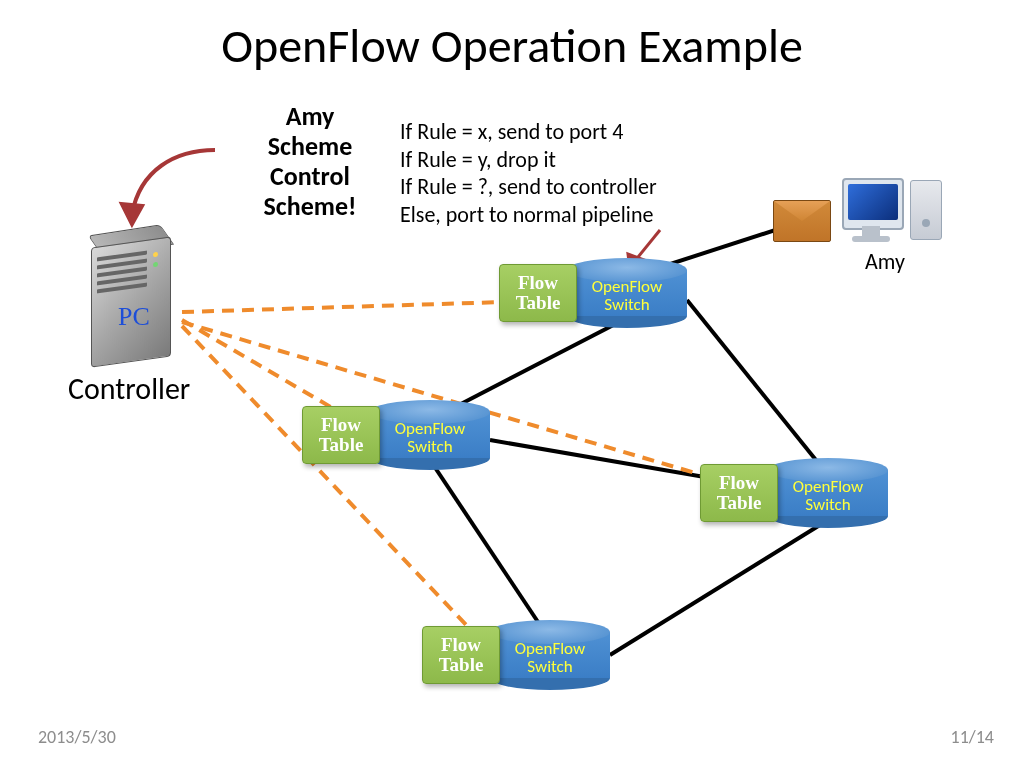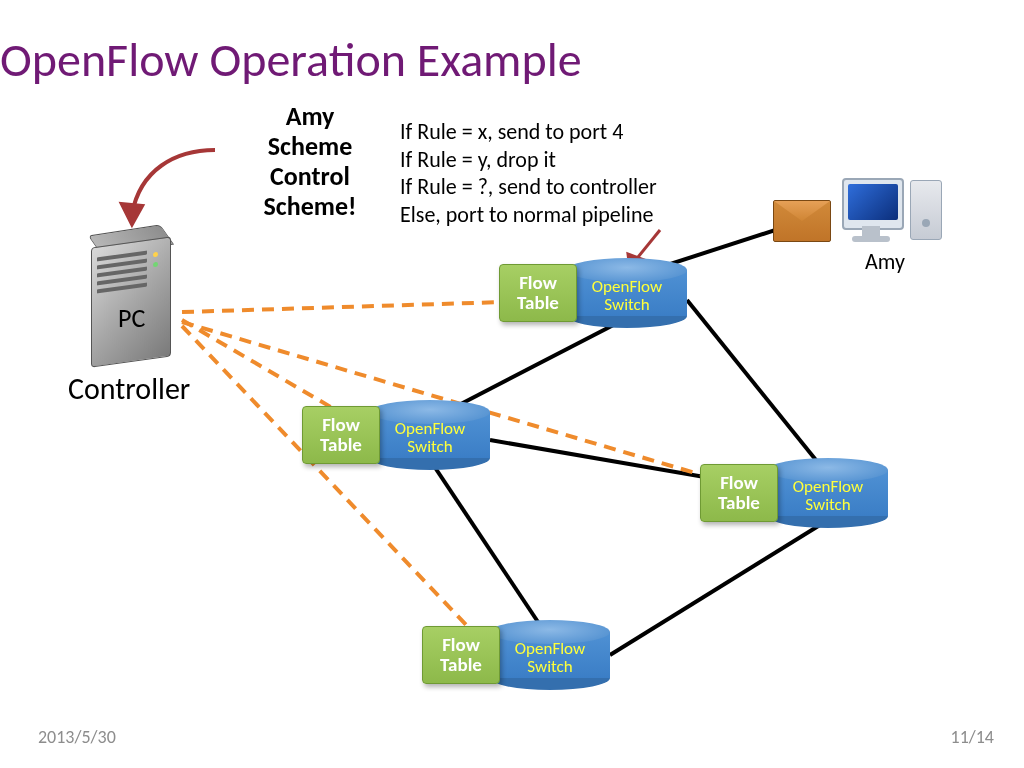--- a/index.html
+++ b/index.html
@@ -2,35 +2,35 @@
 <html><head>
 <meta charset="utf-8">
 <style>
   html, body { margin:0; padding:0; }
   body {
     width:1024px; height:768px;
     font-family:"Calibri","Segoe UI",Arial,sans-serif;
     background:#fff; position:relative; overflow:hidden;
   }
   .title {
-    position:absolute; top:30px; left:0; right:0;
-    text-align:left; font-size:48px; color:#701a75;
+    position:absolute; top:16px; left:0; right:0;
+    text-align:center; font-size:48px; color:#000000;
   }
   .callout {
     position:absolute; top:102px; left:210px; width:200px;
     font-size:26px; font-weight:bold; text-align:center; line-height:1.15;
     color:#000;
   }
   .rules {
     position:absolute; top:118px; left:400px;
     font-size:22px; color:#000; line-height:1.25;
   }
   .pc-label {
     position:absolute; top:302px; left:118px;
-    font-size:26px; color:#000000;
+    font-size:26px; color:#1d4ed8;font-family:Liberation Serif, serif;
   }
   .controller-label {
     position:absolute; top:370px; left:68px;
     font-size:30px; color:#000;
   }
   .amy-label {
     position:absolute; top:248px; left:865px;
     font-size:22px; color:#000;
   }
   .footer-date {
@@ -118,21 +118,21 @@
     text-align:center; color:#ffff3b; font-size:17px; line-height:1.05;
   }
 
   
   .flow {
     position:absolute; width:76px; height:56px;
     background:linear-gradient(180deg,#a7cf64,#8db94a);
     border:1px solid #6f9a34; border-radius:4px;
     box-shadow:2px 3px 5px rgba(0,0,0,.3);
     color:#fff; font-weight:bold; font-size:19px; text-align:center;
-    display:flex; align-items:center; justify-content:center; line-height:1.05;
+    display:flex; align-items:center; justify-content:center; line-height:1.05;font-family:Liberation Serif, serif;
   }
 
   
   svg.net { position:absolute; top:0; left:0; width:1024px; height:768px; pointer-events:none; }
 </style>
 </head>
 <body>
 
 <div class="title">OpenFlow Operation Example</div>
 

